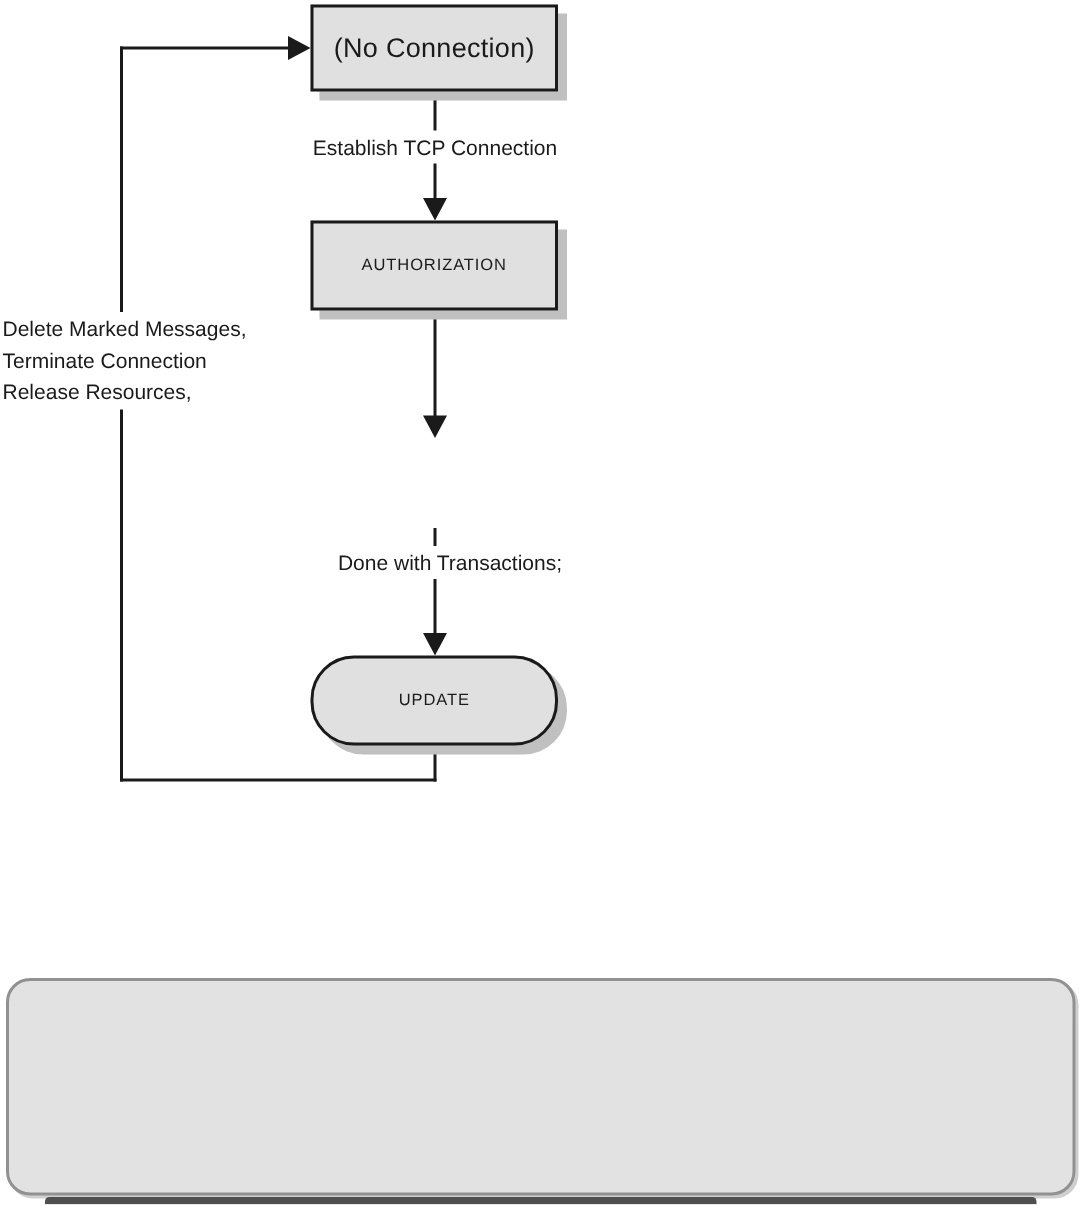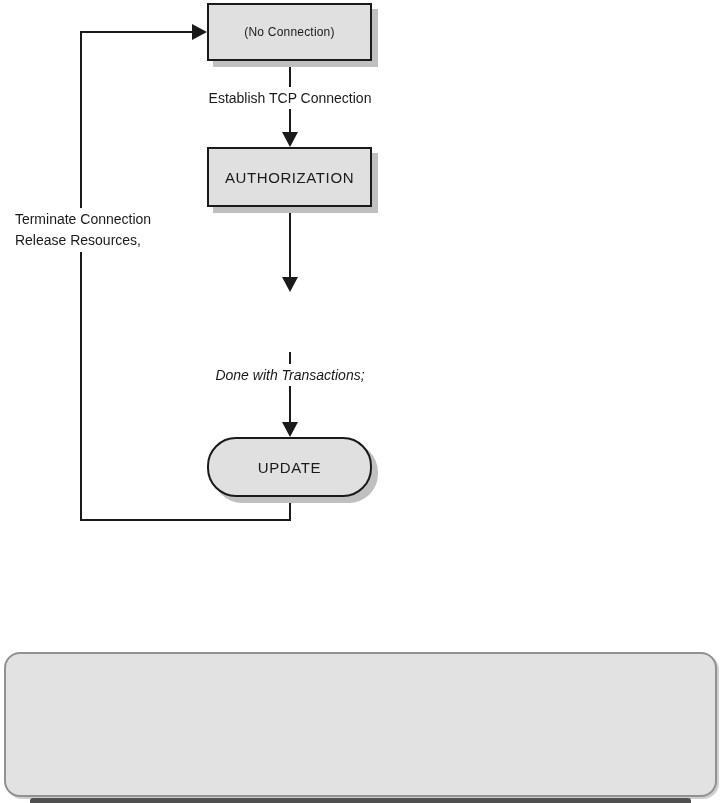--- a/index.html
+++ b/index.html
@@ -19,25 +19,25 @@
     left: 207px;
     width: 165px;
     height: 60px;
     box-sizing: border-box;
     background: #e0e0e0;
     border: 2.5px solid #1a1a1a;
     box-shadow: 6px 6px 0 #c0c0c0;
     display: flex;
     align-items: center;
     justify-content: center;
-    font-size: 15px;
+    font-size: 11px;
     letter-spacing: 0.6px;
   }
   .state-box .label { white-space: nowrap; }
-  #state-no-connection { top: 3px;   height: 58px; font-size: 12px; letter-spacing: 0.2px; }
+  #state-no-connection { top: 3px;   height: 58px; font-size: 18px; letter-spacing: 0.2px; }
   #state-authorization { top: 147px; }
   #state-transaction   { top: 292px; }
   #state-update        { top: 437px; border-radius: 29px; }
 
   
   .line { position: absolute; background: #1a1a1a; }
   .vline { width: 2.5px; left: 288.5px; }
   #arrow-line-1 { top: 61px;  height: 73px; }
   #arrow-line-2 { top: 206px; height: 73px; }
   #arrow-line-3 { top: 352px; height: 72px; }
@@ -74,21 +74,21 @@
     background: #ffffff;
     font-size: 14px;
     line-height: 20px;
     text-align: left;
     white-space: nowrap;
     padding: 1px 4px;
     transform: translateX(-50%);
   }
   #label-establish { left: 290px; top: 87px; }
   #label-auth      { left: 290px; top: 232px; }
-  #label-done      { left: 290px; top: 364px; font-style: italic; }
+  #label-done      { left: 300px; top: 364px; }
   #label-loop      { left: 83px;  top: 208px; line-height: 21px; }
 
   
   .bottom-panel {
     position: absolute;
     left: 4px; top: 652px;
     width: 713px; height: 145px;
     box-sizing: border-box;
     background: #e2e2e2;
     border: 2px solid #919191;
@@ -136,20 +136,21 @@
   <div class="edge-label" id="label-establish">
     <div>Establish TCP Connection</div>
   </div>
 
 
   <div class="edge-label" id="label-done">
     <div>Done with Transactions;</div>
   </div>
 
   <div class="edge-label" id="label-loop">
+    <div>Delete Marked Messages,</div>
     <div>Terminate Connection</div>
     <div>Release Resources,</div>
   </div>
 
   <div class="bottom-panel"></div>
   <div class="bottom-bar"></div>
 
 </div>
 
 </body></html>

